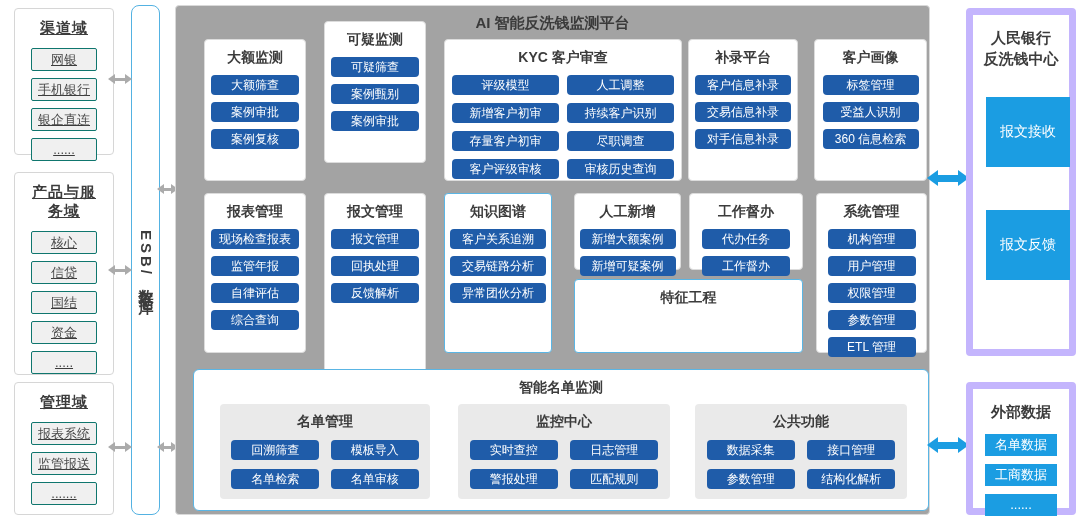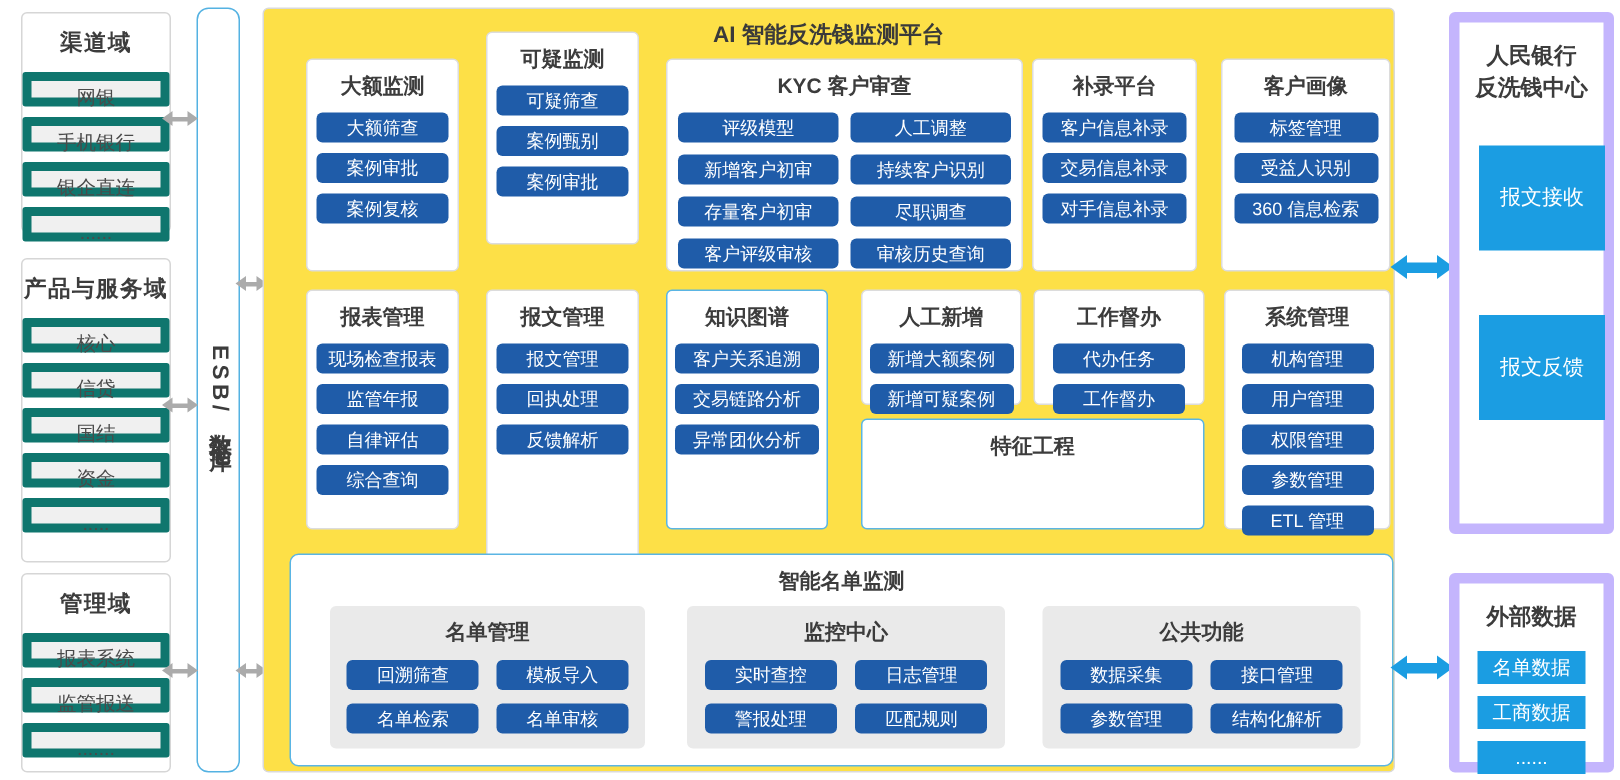--- a/index.html
+++ b/index.html
@@ -2,36 +2,36 @@
 <html><head>
 <meta charset="utf-8">
 <style>
   * { margin:0; padding:0; box-sizing:border-box; }
   html,body { background:#fff; }
   body { font-family:"Liberation Sans","DejaVu Sans",sans-serif; color:#3c3c3c; }
   .canvas { position:relative; width:1080px; height:520px; background:#fff; overflow:hidden; }
 
   
   .domain-box { position:absolute; left:14px; width:100px; background:#fff;
-    border:1px solid #d6d6d6; border-radius:4px; padding:10px 0 6px; }
+    border:1px solid #d6d6d6; border-radius:4px; padding:10px 16px 6px;text-decoration:underline; }
   .domain-title { text-align:center; font-weight:bold; font-size:15px; color:#3c3c3c; margin-bottom:10px; letter-spacing:1px;}
   .domain-items { display:flex; flex-direction:column; gap:7px; }
-  .ditem { background:#f0f0f0; border:6px solid #0f766e; border-radius:2px;
+  .ditem { background:#f0f0f0; border:1px solid #0f766e; border-radius:2px;
     font-size:13px; color:#4a4a4a; text-align:center; line-height:21px; height:23px; }
 
   
   .esb { position:absolute; left:131px; top:5px; width:29px; height:510px;
     border:1.5px solid #54b2e2; border-radius:8px; background:#fff;
     display:flex; align-items:center; justify-content:center; }
   .esb-label { writing-mode:vertical-rl; text-orientation:mixed; font-weight:bold;
     font-size:15px; color:#3c3c3c; letter-spacing:3px; }
 
   
   .platform { position:absolute; left:175px; top:5px; width:755px; height:510px;
-    border:1px solid #d9d9d9; border-radius:4px; background:#fde047; }
+    border:1px solid #d9d9d9; border-radius:4px; background:#a3a3a3; }
   .platform-title { position:absolute; top:8px; left:0; width:100%; text-align:center;
     font-size:15px; font-weight:bold; color:#3a3a3a; }
 
   
   .gbox { position:absolute; background:#fff; border:1px solid #dcdcdc; border-radius:4px;
     padding:9px 7px; }
   .gbox.cyan { border:1.5px solid #5ab5e4; }
   .gtitle { text-align:center; font-weight:bold; font-size:14px; color:#3c3c3c; margin-bottom:8px; }
   .btns { display:flex; flex-direction:column; gap:7px; align-items:center;justify-content:flex-end; }
   .fbtn { background:#1f5ca9; color:#fff; border-radius:4px; font-size:12px;

